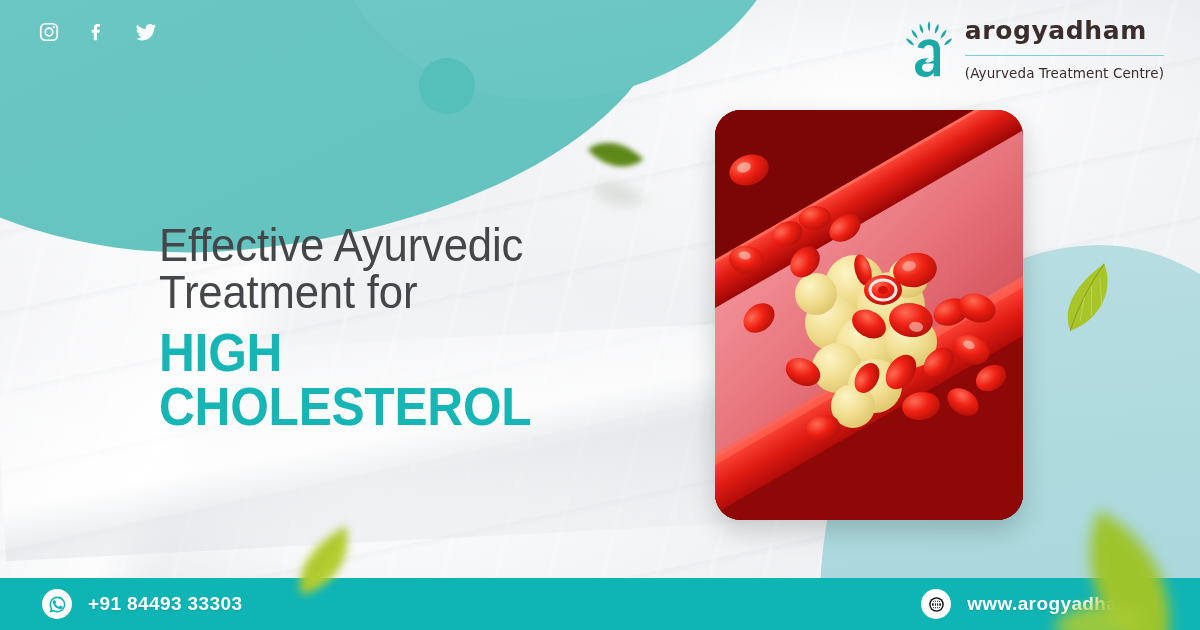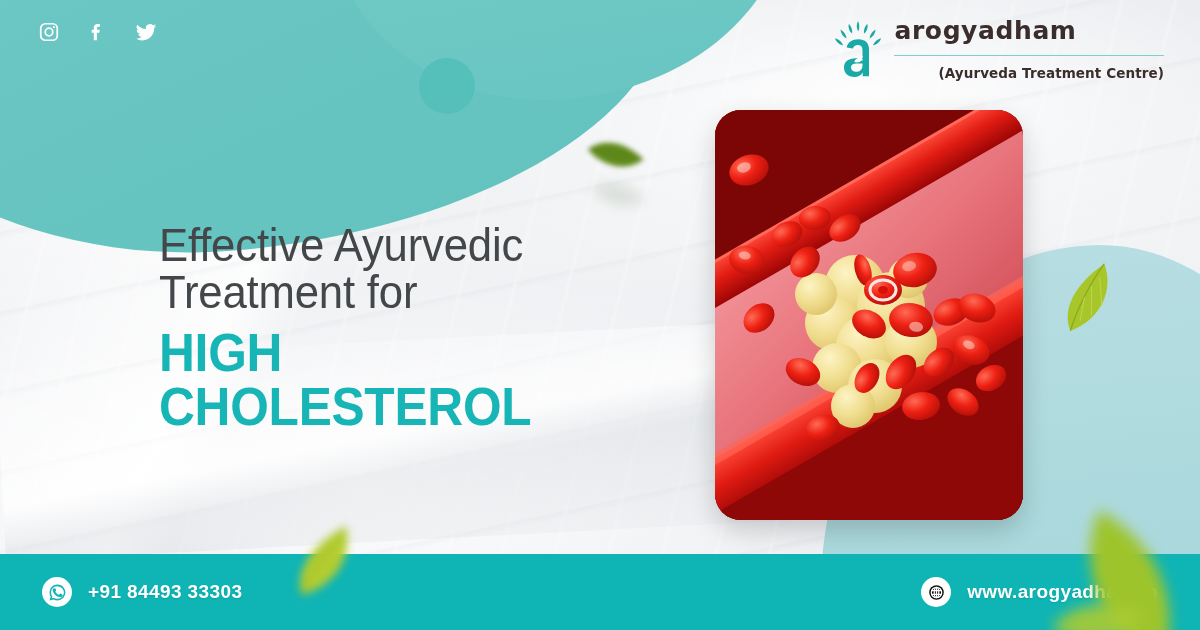--- a/index.html
+++ b/index.html
@@ -54,21 +54,21 @@
 
   
   .blob-right{
     position:absolute;right:-140px;top:245px;width:520px;height:430px;
     background:linear-gradient(175deg,#b8dee2 0%,#aedade 48%,#a6d6da 100%);
     border-radius:56% 48% 0 0 / 86% 78% 0 0;
   }
 
   
   .footer{
-    position:absolute;left:0;right:0;bottom:0;height:76px;
+    position:absolute;left:0;right:0;bottom:0;height:52px;
     background:#0fb4b4;
     display:flex;align-items:center;justify-content:space-between;
     padding:0 42px;box-sizing:border-box;
   }
   .fitem{display:flex;align-items:center;gap:16px;position:relative;z-index:4;}
   .fcircle{
     width:30px;height:30px;border-radius:50%;background:#fff;
     display:flex;align-items:center;justify-content:center;flex:0 0 auto;
   }
   .ftext{
@@ -87,22 +87,22 @@
     position:absolute;right:36px;top:18px;display:flex;align-items:center;gap:10px;z-index:6;
   }
   .logo-mark{width:52px;height:60px;flex:0 0 auto;}
   .logo-words{display:flex;flex-direction:column;gap:8px;justify-content:space-between;}
   .logo-name{
     font-size:25px;font-weight:800;color:#3a2d2c;letter-spacing:.6px;
     line-height:1;font-family:"DejaVu Sans",sans-serif;
   }
   .logo-rule{height:1px;background:#7fd0cd;margin:4px 0 3px;}
   .logo-sub{
-    font-size:13.5px;font-weight:700;color:#3a2d2c;letter-spacing:.1px;line-height:1;
-    font-family:"DejaVu Sans",sans-serif;white-space:nowrap;margin-left:44px;
+    font-size:13.5px;font-weight:400;color:#3a2d2c;letter-spacing:.1px;line-height:1;
+    font-family:"DejaVu Sans",sans-serif;white-space:nowrap;
   }
 
   
   .headline{position:absolute;left:159px;top:222px;z-index:5;width:540px;}
   .h-top{
     font-size:47px;line-height:.99;font-weight:400;color:#444749;
     font-family:"Liberation Sans Narrow","Liberation Sans",sans-serif;
     letter-spacing:-.2px;white-space:pre-line;transform:scaleX(.93);transform-origin:left center;
   }
   .h-big{

